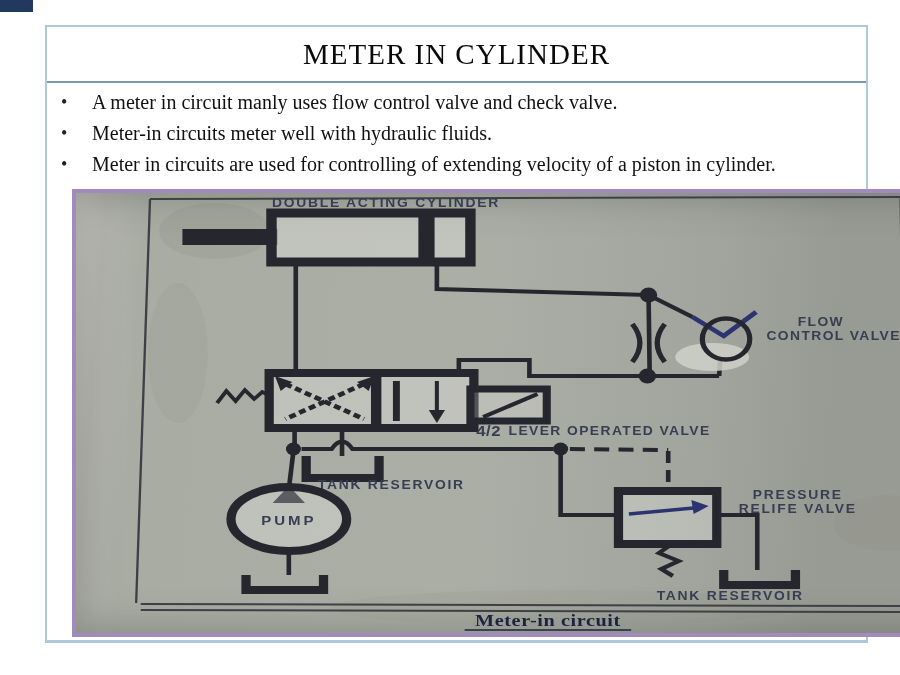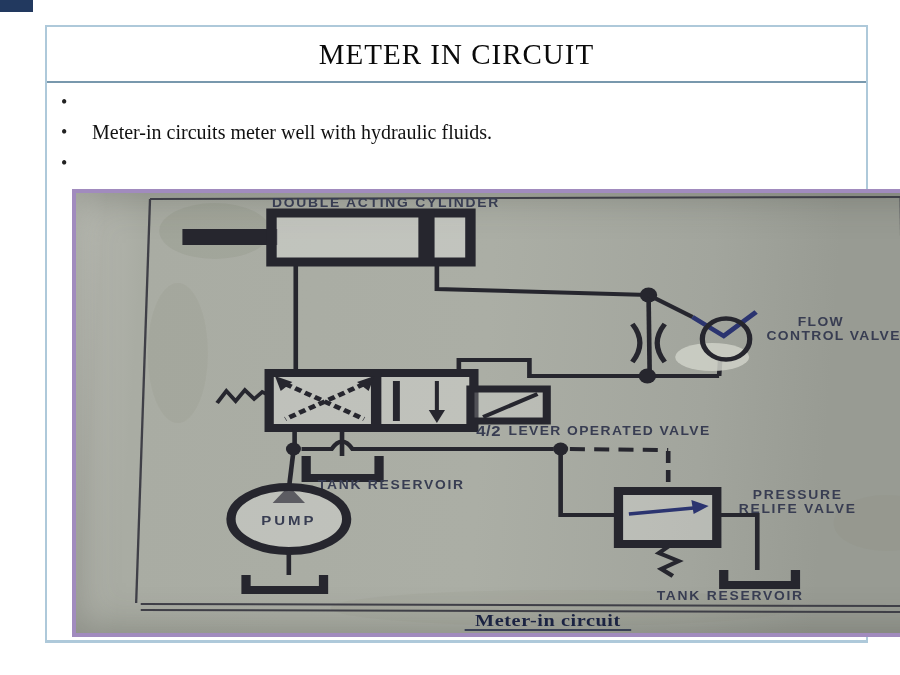--- a/index.html
+++ b/index.html
@@ -41,33 +41,35 @@
   .lbl-sm{font-weight:bold;letter-spacing:1.2px;font-size:12px;}
   .caption-text{font-family:"Liberation Serif","DejaVu Serif",serif;font-weight:bold;font-size:17.5px;fill:#1b2342;letter-spacing:0.5px;}
 </style>
 </head>
 <body>
 
 <div class="corner-accent"></div>
 
 <div class="slide-frame">
   <div class="title-box">
-    <h1>METER IN CIRCUIT</h1>
+    <h1>METER IN CYLINDER</h1>
   </div>
 
   <ul class="bullets">
     <li>
       <span class="marker">•</span>
+      <span>A meter in circuit manly uses  flow control valve and check valve.</span>
     </li>
     <li>
       <span class="marker">•</span>
       <span>Meter-in circuits meter well with hydraulic fluids.</span>
     </li>
     <li>
       <span class="marker">•</span>
+      <span>Meter in circuits are used for controlling of extending velocity of a piston in cylinder.</span>
     </li>
   </ul>
 </div>
 
 <div class="photo">
   <svg viewBox="0 0 766 440" preserveAspectRatio="none">
 
     <g>
       <ellipse cx="120" cy="38" rx="48" ry="28" fill="#6f7458" opacity="0.12"></ellipse>
       <ellipse cx="88" cy="160" rx="26" ry="70" fill="#6f7458" opacity="0.08"></ellipse>

